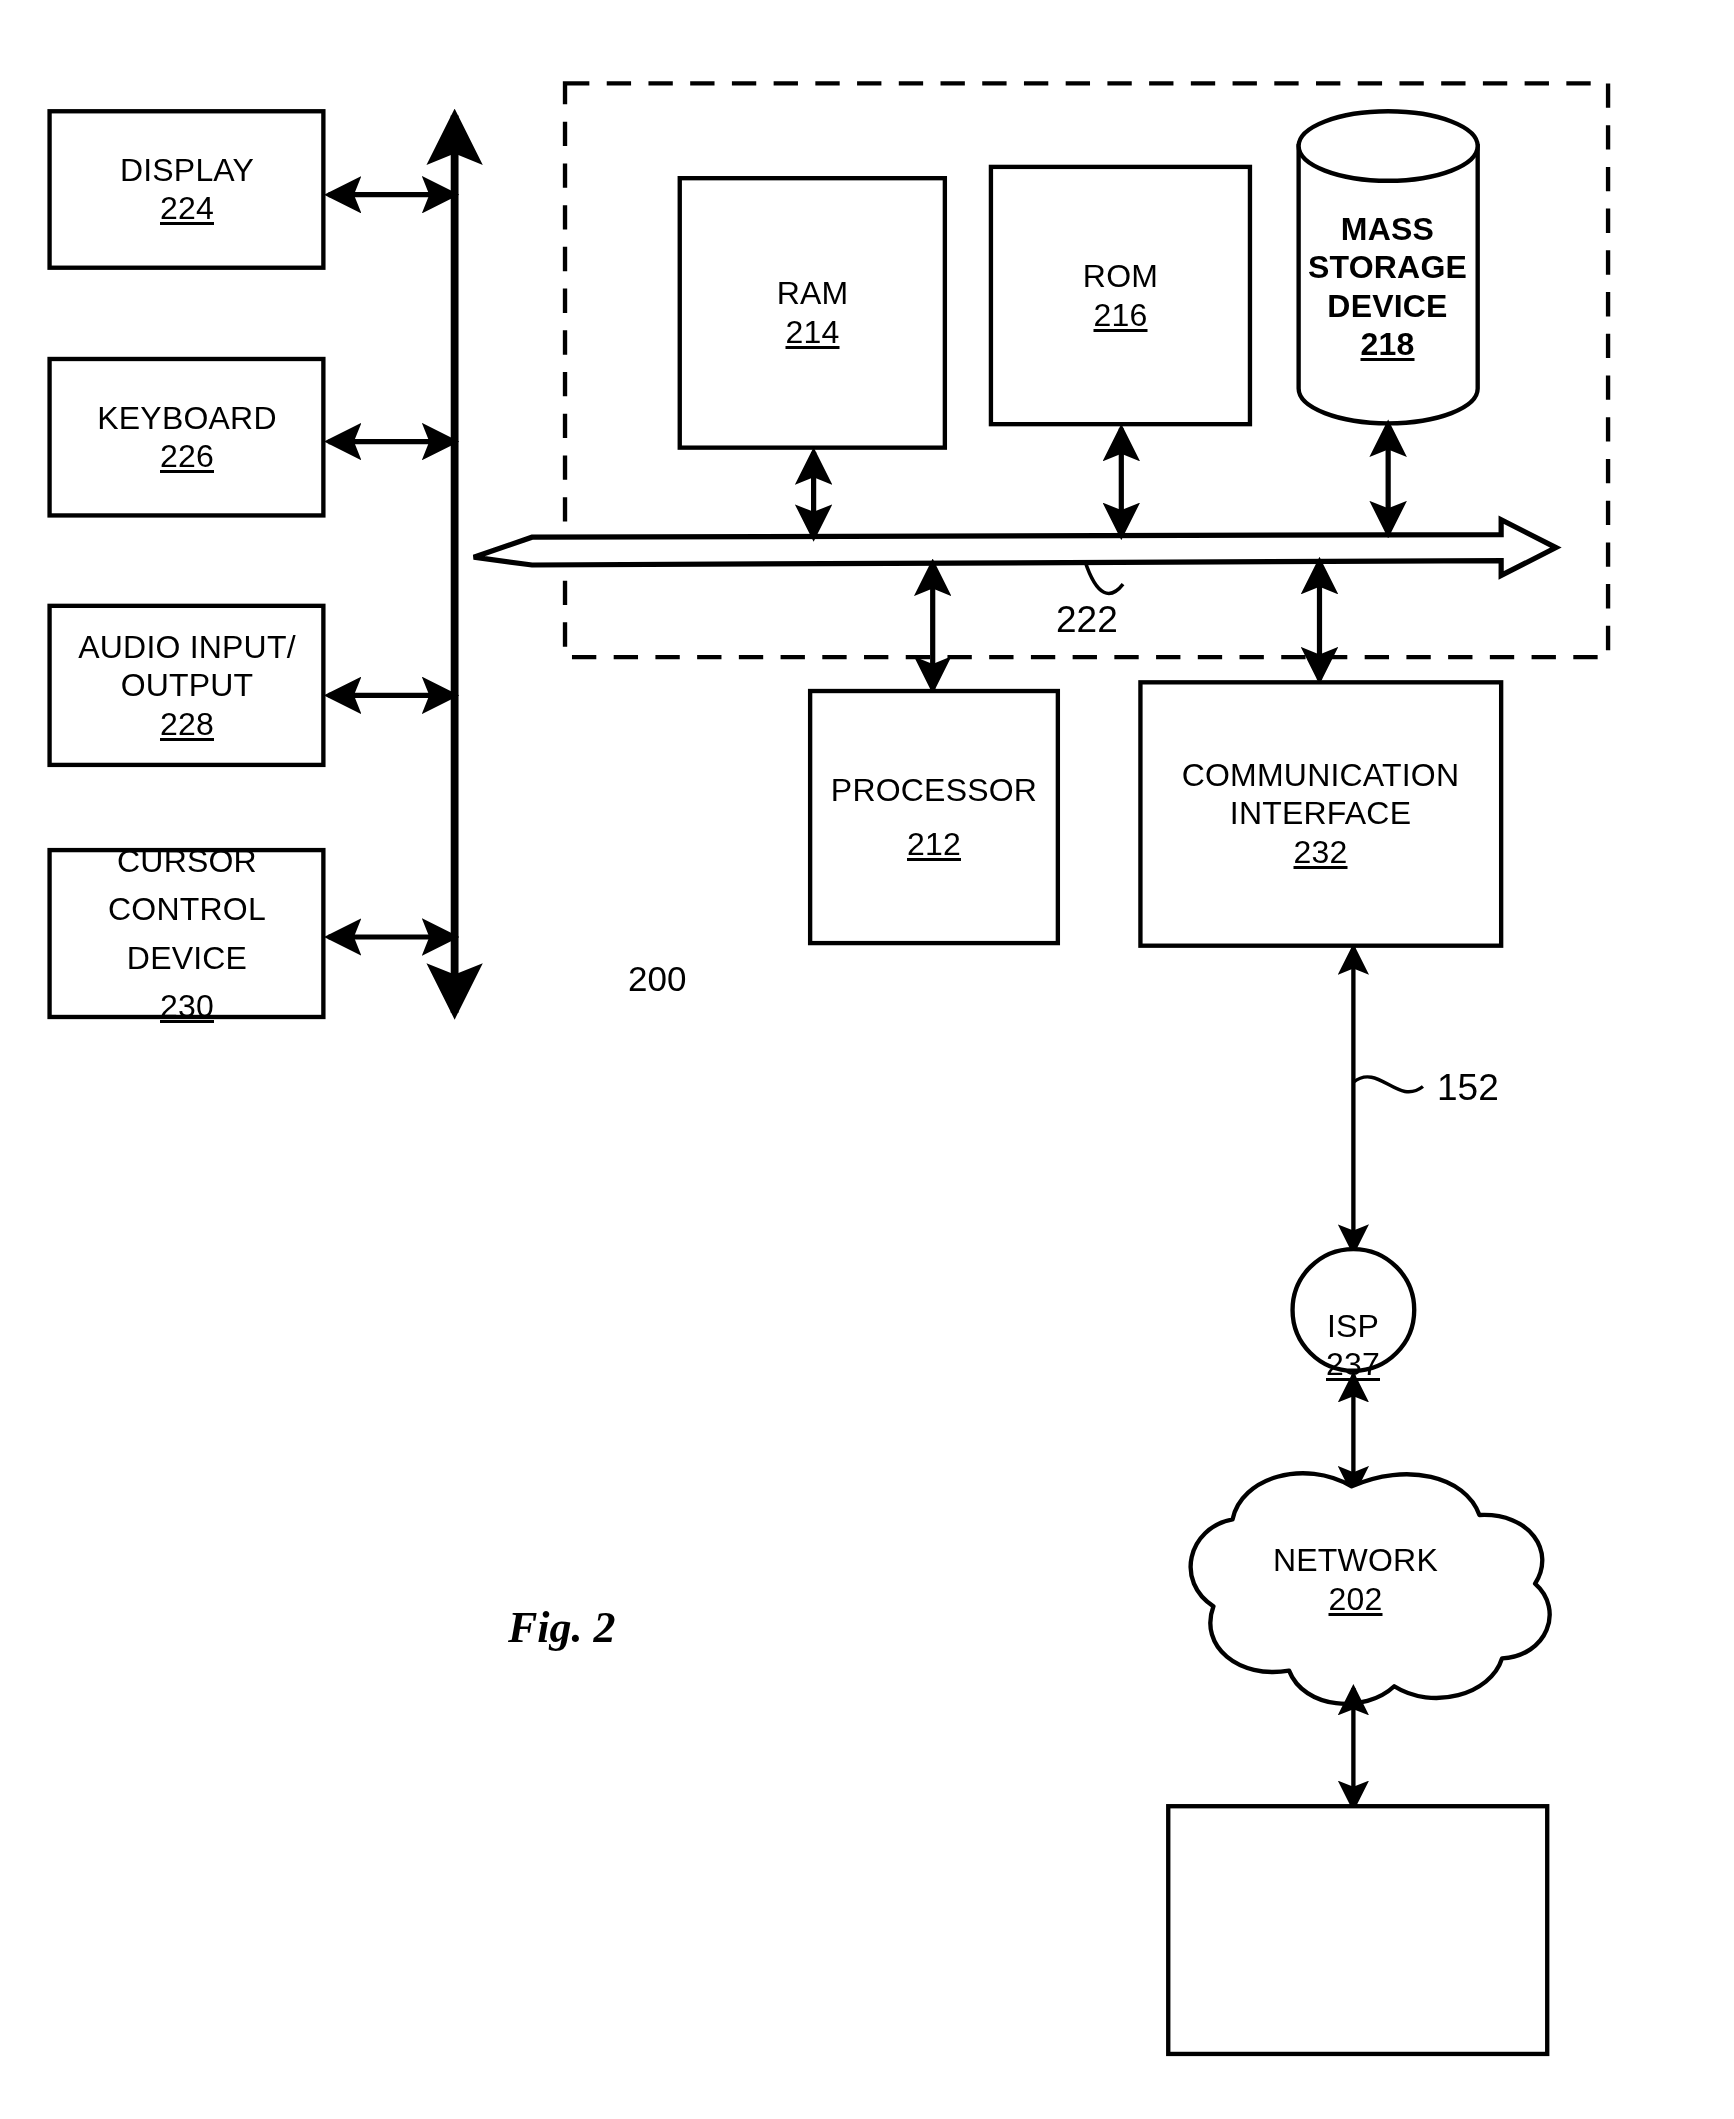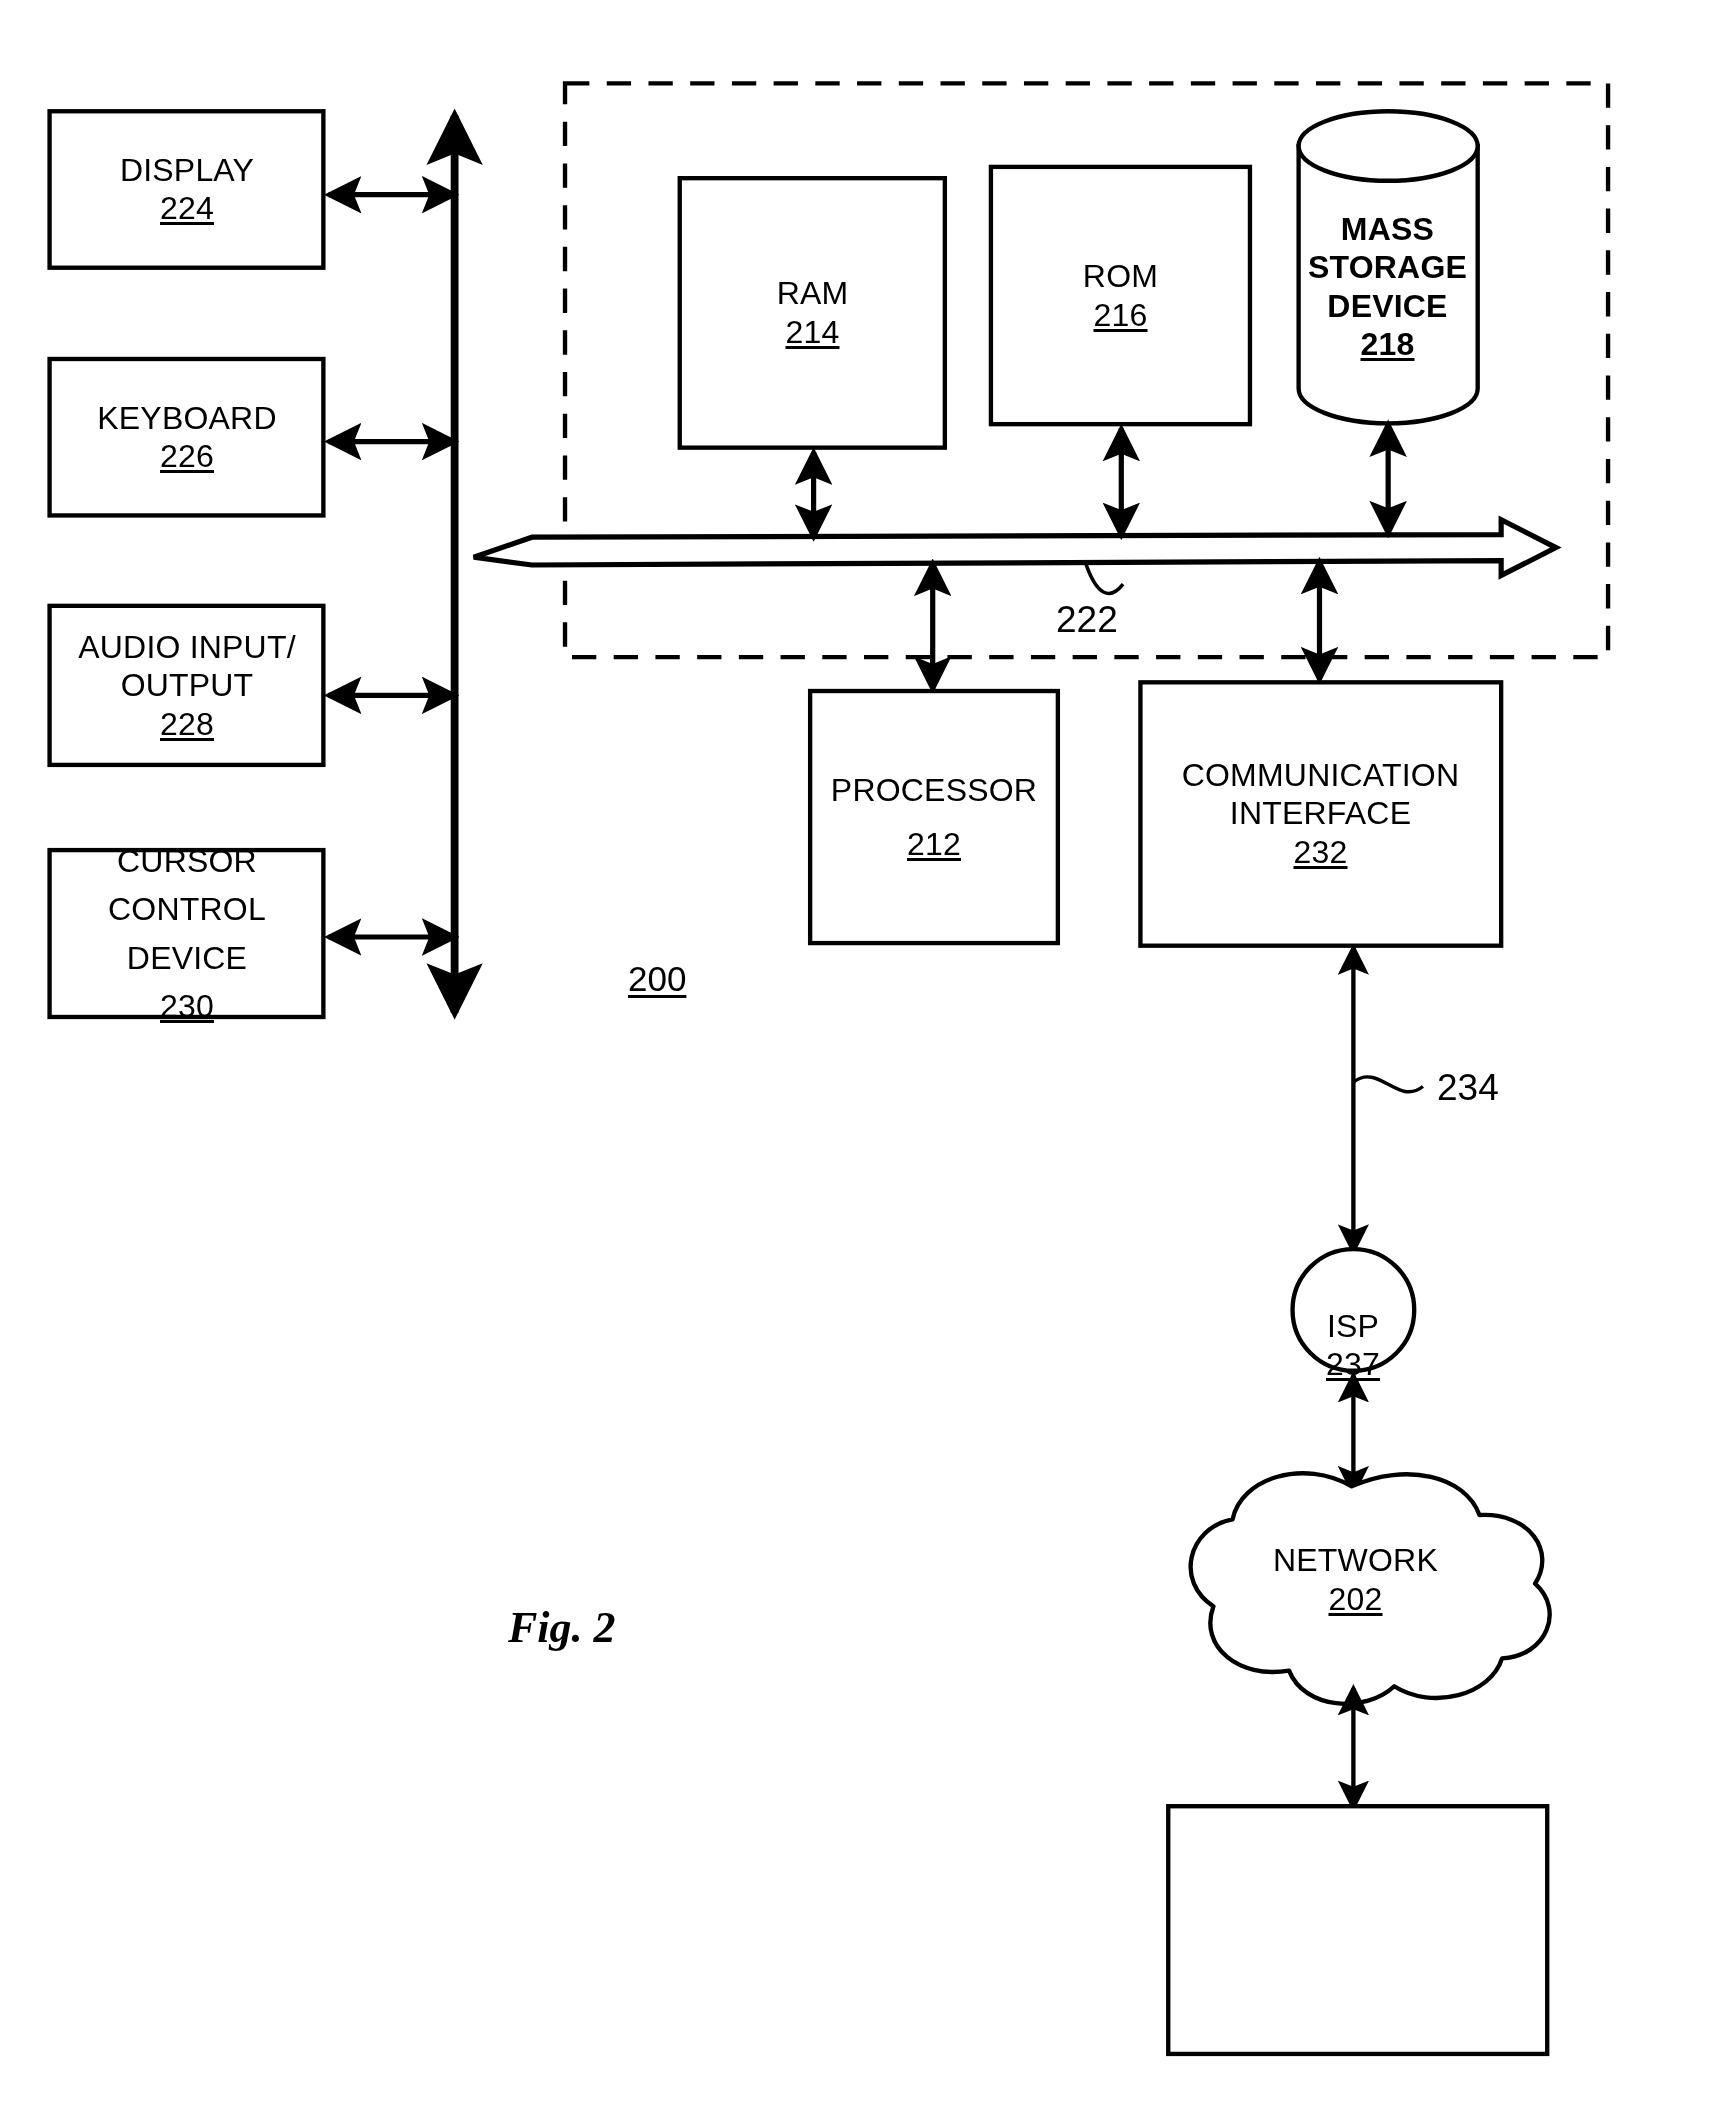--- a/index.html
+++ b/index.html
@@ -38,21 +38,20 @@
     letter-spacing: 0.2px;
     pointer-events: none;
   }
   .node-label .ref {
     text-decoration: underline;
     text-underline-offset: 2.6px;
   }
   .ref-callout {
     position: absolute;
     font-size: 35px;
-    text-decoration: underline;
     text-underline-offset: 3.5px;
     white-space: nowrap;
   }
   .ref-plain {
     position: absolute;
     font-size: 37px;
     white-space: nowrap;
   }
   .fig-caption {
     position: absolute;
@@ -200,18 +199,18 @@
   <div class="node-label" style="left:1234px; top:1523px; width:243px; height:113px;">
     <span>NETWORK</span>
     <span class="ref">202</span>
   </div>
 
 
   <div class="ref-plain" style="left:1056px; top:599px;">222</div>
 
   <div class="ref-callout" style="left:628px; top:959px;">200</div>
 
-  <div class="ref-plain" style="left:1437px; top:1067px;">234</div>
+  <div class="ref-plain" style="left:1437px; top:1067px;">152</div>
 
   <div class="fig-caption" style="left:508px; top:1602px;">Fig. 2</div>
 
 </div>
 
 
 </body></html>

